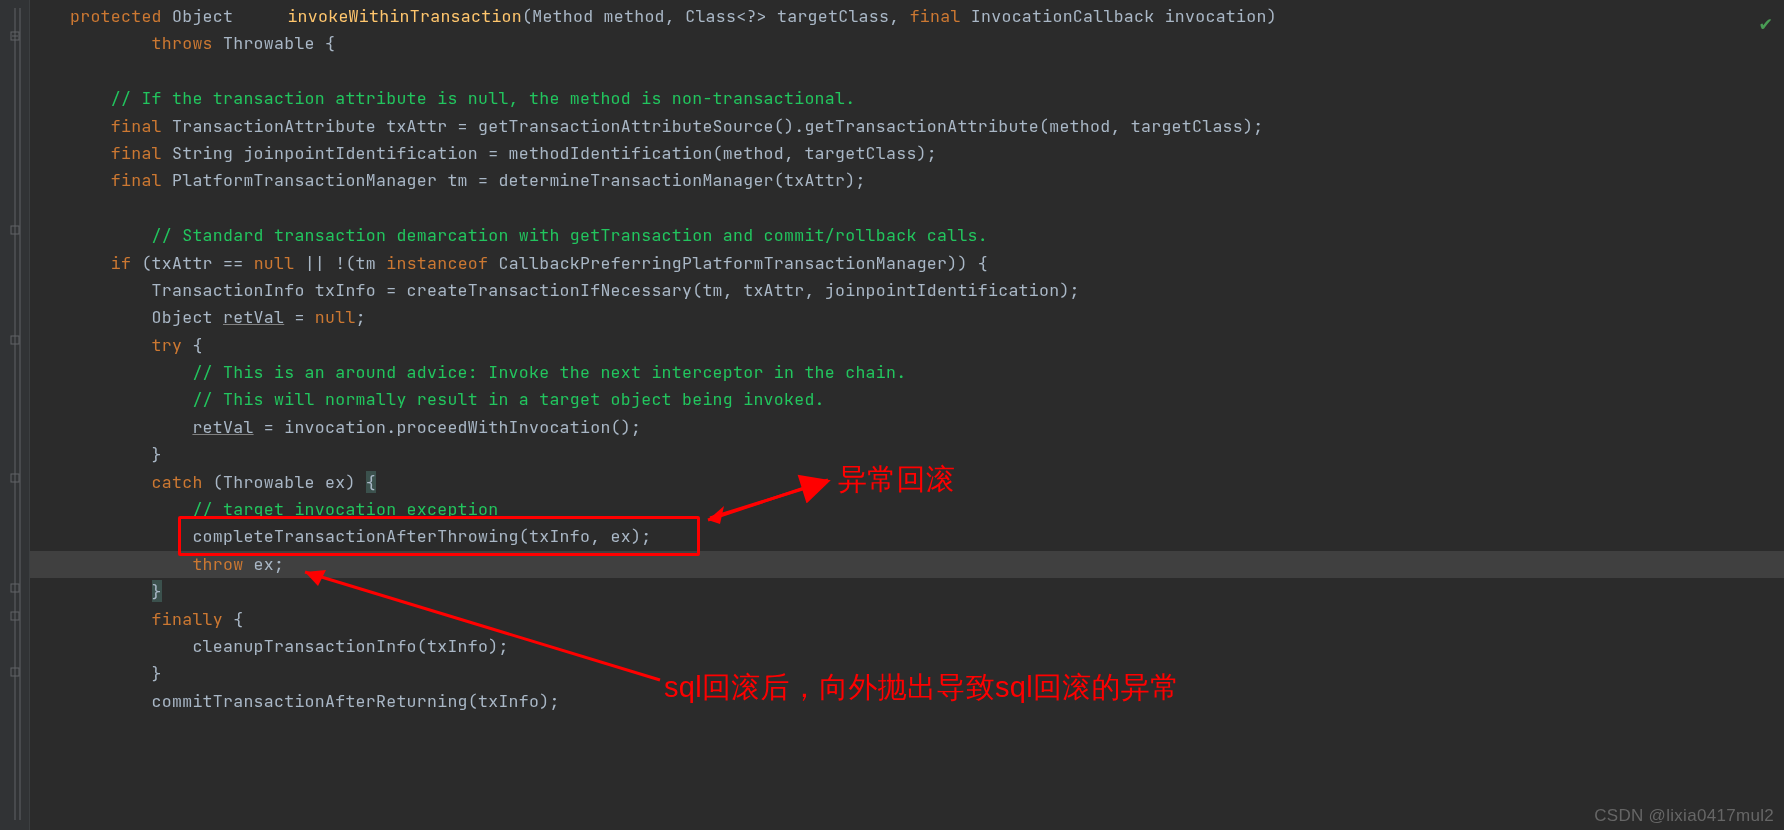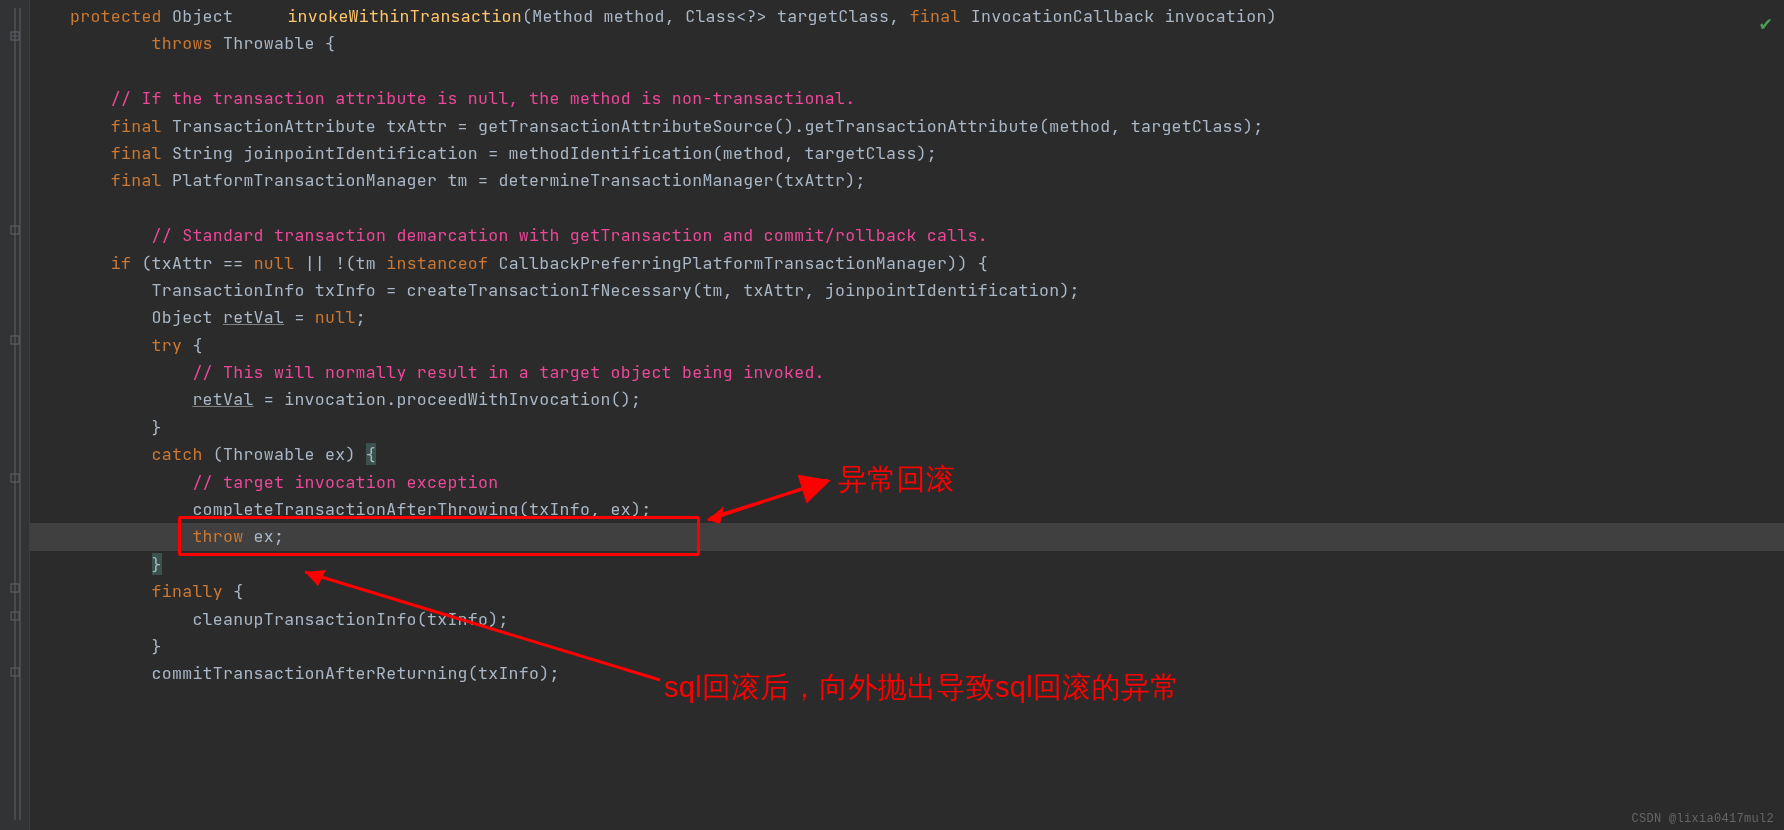--- a/index.html
+++ b/index.html
@@ -20,21 +20,21 @@
 }
 .gutter svg { position:absolute; left:0; pointer-events:none; }
 .code-area {
   position:absolute; left:30px; top:0; right:0; height:100%;
   padding-top:3px;
 }
 .line { height:27.4px; line-height:27.4px; white-space:pre; padding-left:40px; }
 .line.hl { background:#404040; }
 .k  { color:#cc7832; }     
 .m  { color:#ffc66d;margin-left:44px; }     
-.c  { color:#ec4899; }     
+.c  { color:#22c55e; }     
 .n  { color:#a9b7c6; text-decoration:underline; text-decoration-color:#808080; }
 .brace-hl { background:#3b514d; }
 .red-box {
   position:absolute;
   border:3px solid #ff0000;
   border-radius:2px;
   pointer-events:none;
 }
 .anno {
   position:absolute;
@@ -46,22 +46,22 @@
 svg.overlay {
   position:absolute; left:0; top:0; width:1784px; height:830px;
   pointer-events:none;
 }
 .check {
   position:absolute; right:12px; top:10px;
   color:#499c54; font-size:20px;
 }
 .watermark {
   position:absolute; right:10px; bottom:4px;
-  color:#666; font-size:12px;
-  font-family:Liberation Mono, monospace;
+  color:#666; font-size:17px;
+  font-family:Liberation Sans, sans-serif;
 }
 </style>
 </head>
 <body>
 
 <div class="gutter">
   <svg width="30" height="830">
     <g stroke="#606366" stroke-width="1" fill="none">
 
       <rect x="11" y="32" width="8" height="8"></rect>
@@ -85,20 +85,21 @@
   <div class="line">    <span class="c">// If the transaction attribute is null, the method is non-transactional.</span></div>
   <div class="line">    <span class="k">final </span><span>TransactionAttribute txAttr = getTransactionAttributeSource().getTransactionAttribute(method, targetClass);</span></div>
   <div class="line">    <span class="k">final </span><span>String joinpointIdentification = methodIdentification(method, targetClass);</span></div>
   <div class="line">    <span class="k">final </span><span>PlatformTransactionManager tm = determineTransactionManager(txAttr);</span></div>
   <div class="line"><span></span></div>
   <div class="line">        <span class="c">// Standard transaction demarcation with getTransaction and commit/rollback calls.</span></div>
   <div class="line">    <span class="k">if </span><span>(txAttr == </span><span class="k">null </span><span>|| !(tm </span><span class="k">instanceof </span><span>CallbackPreferringPlatformTransactionManager)) {</span></div>
   <div class="line">        <span>TransactionInfo txInfo = createTransactionIfNecessary(tm, txAttr, joinpointIdentification);</span></div>
   <div class="line">        <span>Object </span><span class="n">retVal</span><span> = </span><span class="k">null</span><span>;</span></div>
   <div class="line">        <span class="k">try </span><span>{</span></div>
+  <div class="line">            <span class="c">// This is an around advice: Invoke the next interceptor in the chain.</span></div>
   <div class="line">            <span class="c">// This will normally result in a target object being invoked.</span></div>
   <div class="line">            <span class="n">retVal</span><span> = invocation.proceedWithInvocation();</span></div>
   <div class="line">        <span>}</span></div>
   <div class="line">        <span class="k">catch </span><span>(Throwable ex) </span><span class="brace-hl">{</span></div>
   <div class="line">            <span class="c">// target invocation exception</span></div>
   <div class="line">            <span>completeTransactionAfterThrowing(txInfo, ex);</span></div>
   <div class="line hl">            <span class="k">throw </span><span>ex;</span></div>
   <div class="line">        <span class="brace-hl">}</span></div>
   <div class="line">        <span class="k">finally </span><span>{</span></div>
   <div class="line">            <span>cleanupTransactionInfo(txInfo);</span></div>

